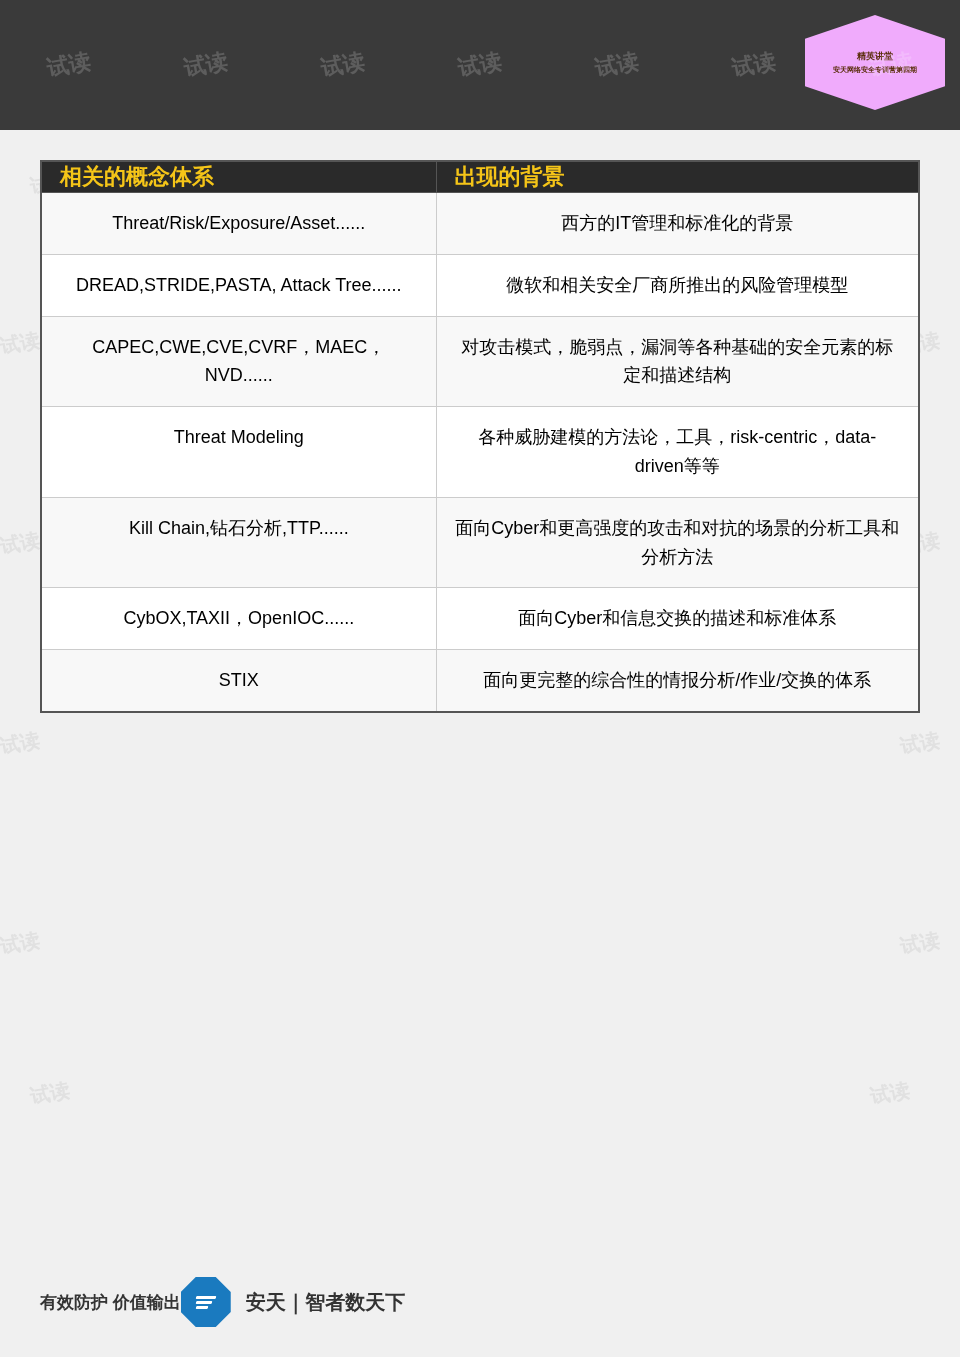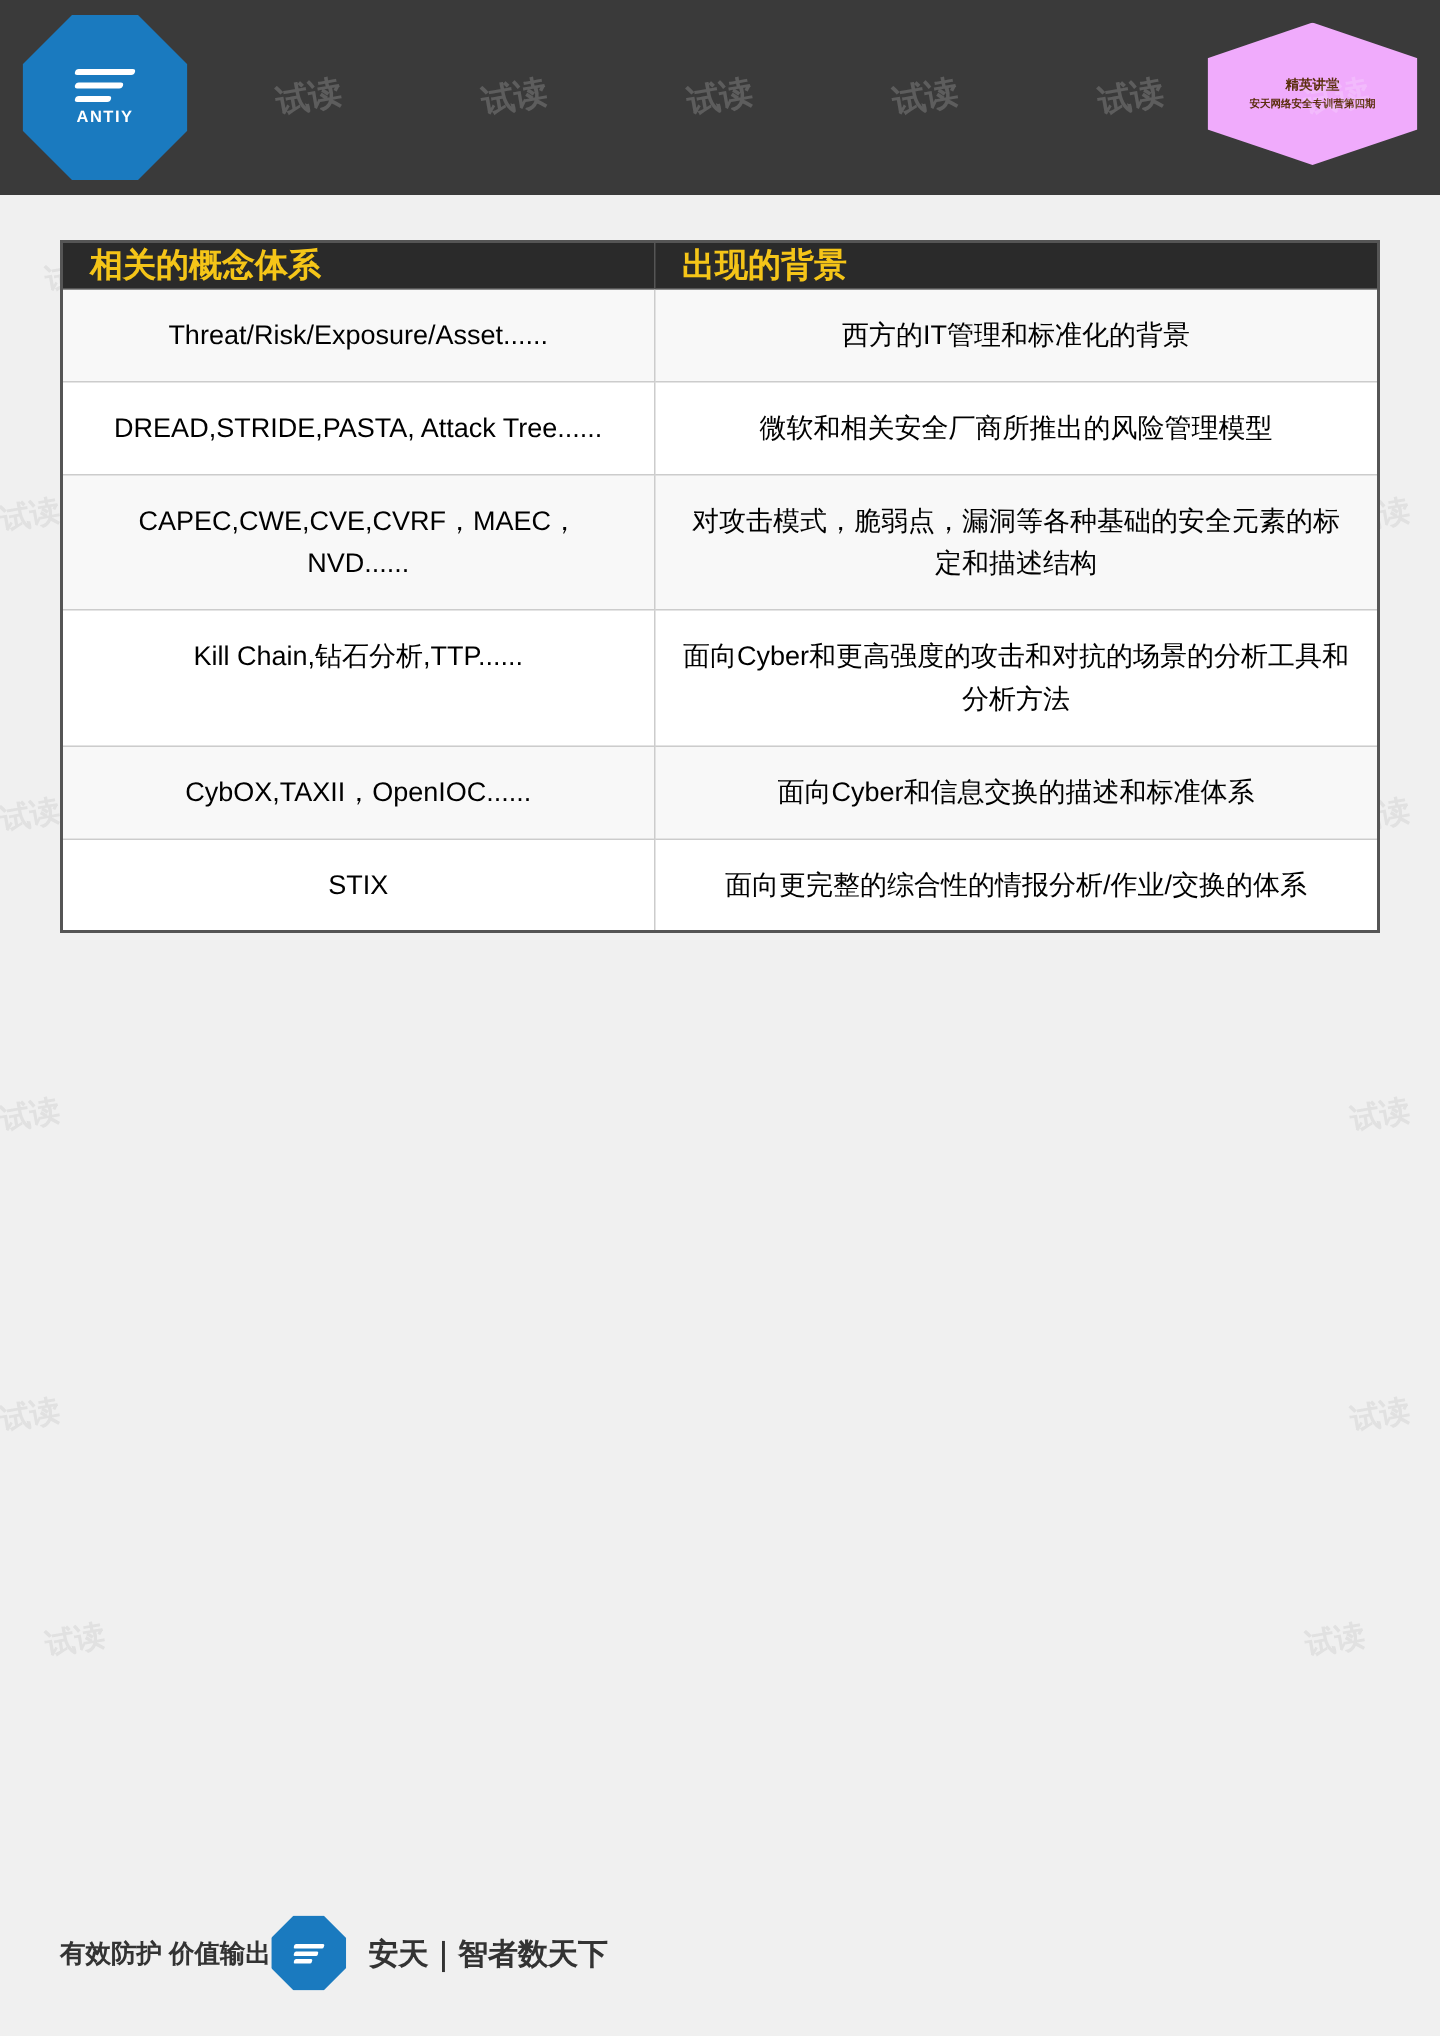--- a/index.html
+++ b/index.html
@@ -203,28 +203,20 @@
     .footer-brand-text {
       font-size: 20px;
       color: #333;
       font-weight: bold;
     }
   </style>
 </head>
 <body>
 
 <div class="header">
-  <div class="header-logo">
-    <div class="logo-lines">
-      <div class="logo-line"></div>
-      <div class="logo-line"></div>
-      <div class="logo-line"></div>
-    </div>
-    <div class="logo-text">ANTIY</div>
-  </div>
 
   <div class="watermark-header">
     <span class="watermark-text">试读</span>
     <span class="watermark-text">试读</span>
     <span class="watermark-text">试读</span>
     <span class="watermark-text">试读</span>
     <span class="watermark-text">试读</span>
     <span class="watermark-text">试读</span>
     <span class="watermark-text">试读</span>
   </div>
@@ -271,20 +263,24 @@
         </tr>
         <tr>
           <td>DREAD,STRIDE,PASTA, Attack Tree......</td>
           <td>微软和相关安全厂商所推出的风险管理模型</td>
         </tr>
         <tr>
           <td>CAPEC,CWE,CVE,CVRF，MAEC，NVD......</td>
           <td>对攻击模式，脆弱点，漏洞等各种基础的安全元素的标定和描述结构</td>
         </tr>
         <tr>
+          <td>Threat Modeling</td>
+          <td>各种威胁建模的方法论，工具，risk-centric，data-driven等等</td>
+        </tr>
+        <tr>
           <td>Kill Chain,钻石分析,TTP......</td>
           <td>面向Cyber和更高强度的攻击和对抗的场景的分析工具和分析方法</td>
         </tr>
         <tr>
           <td>CybOX,TAXII，OpenIOC......</td>
           <td>面向Cyber和信息交换的描述和标准体系</td>
         </tr>
         <tr>
           <td>STIX</td>
           <td>面向更完整的综合性的情报分析/作业/交换的体系</td>

